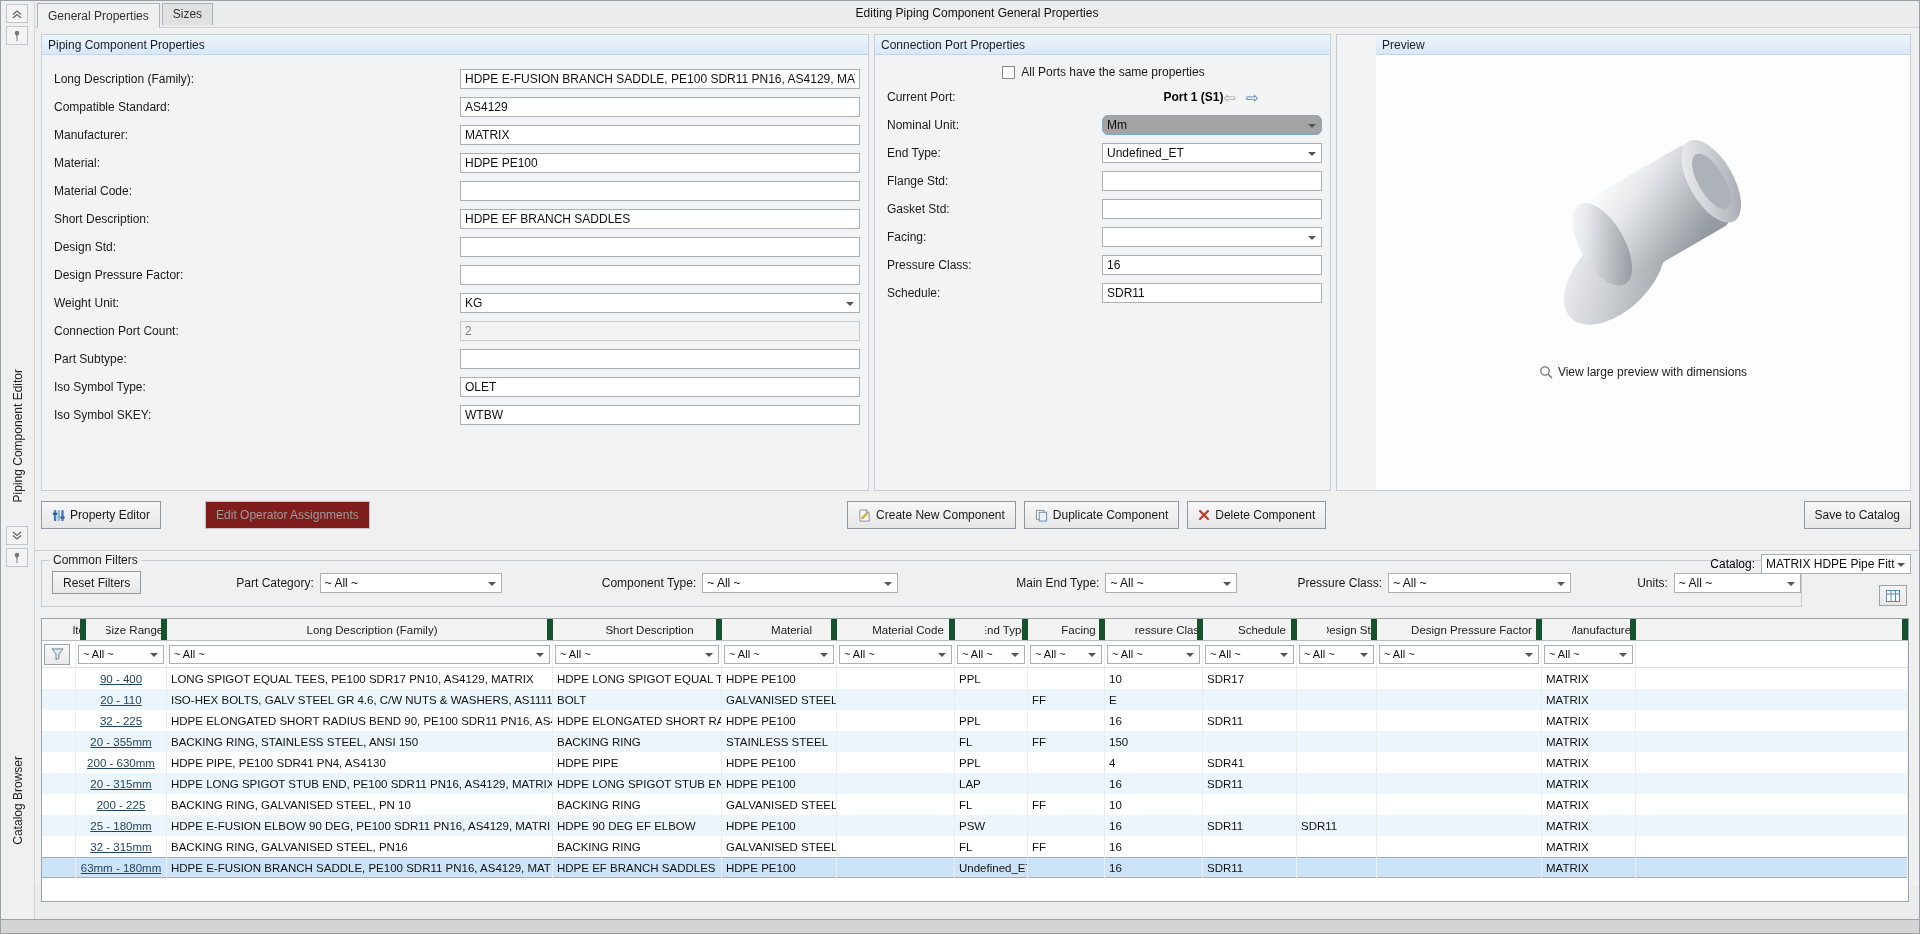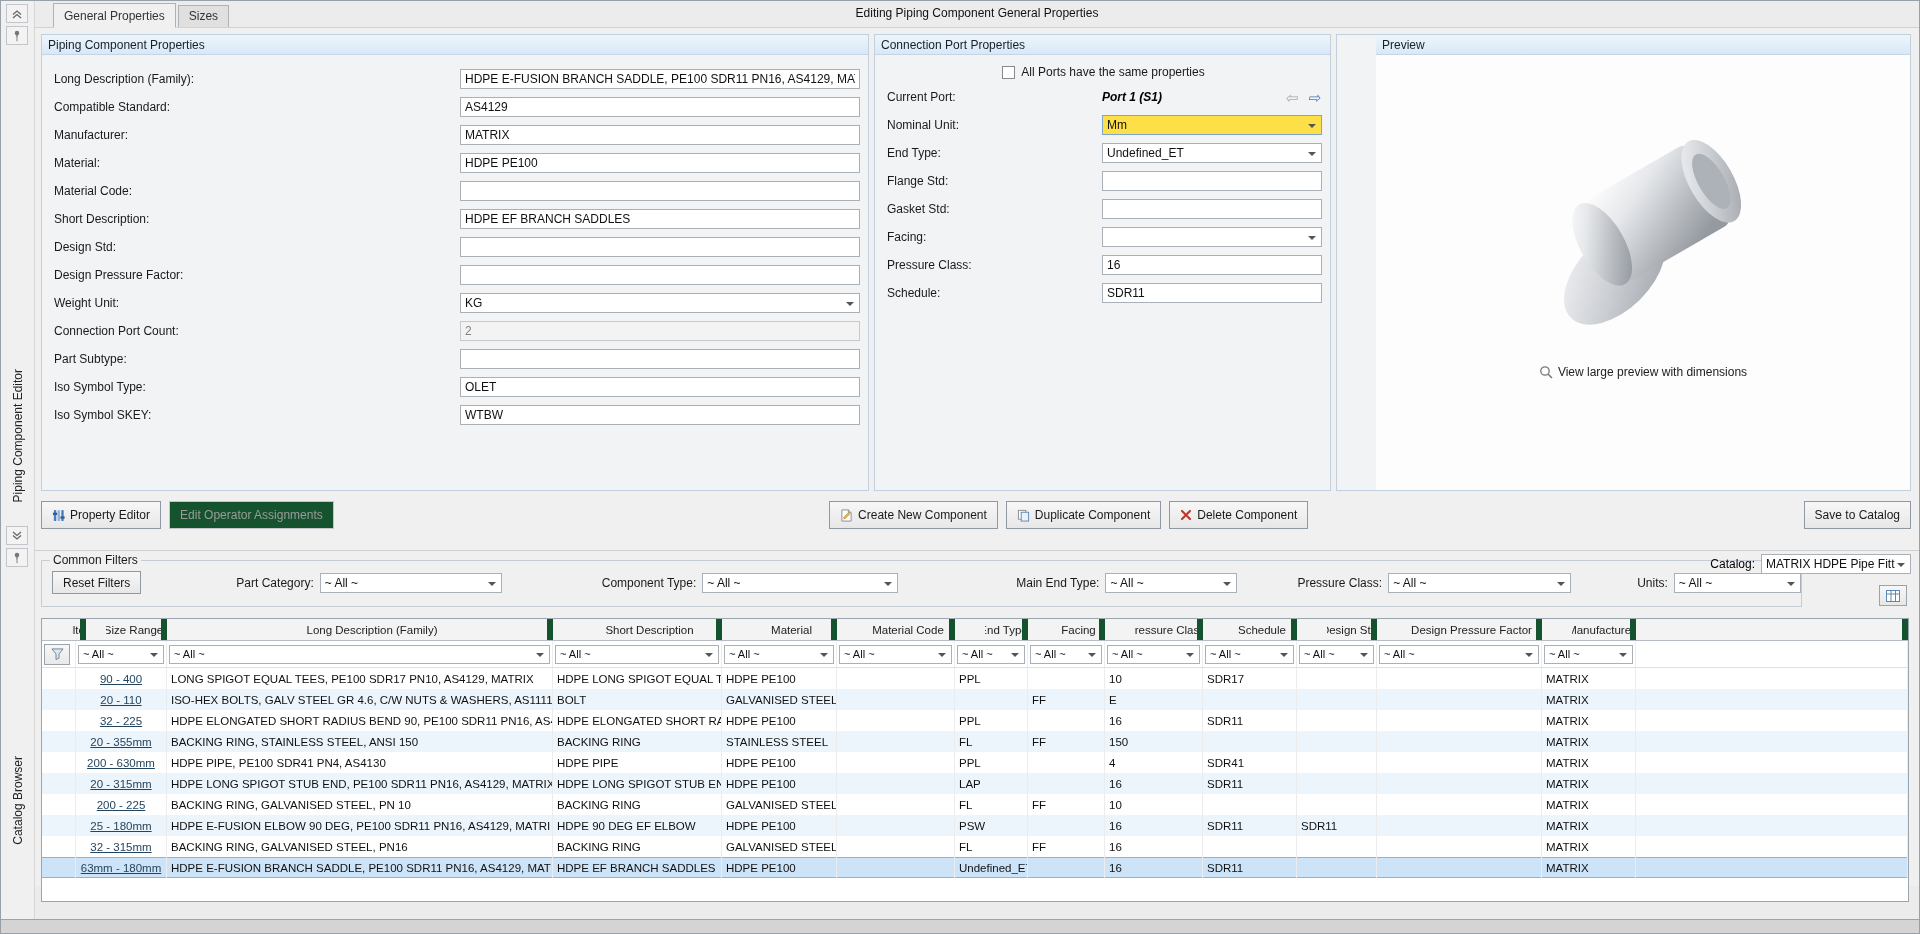--- a/index.html
+++ b/index.html
@@ -12,21 +12,21 @@
   .dock-btn-stack { position:absolute; left:5px; display:flex; flex-direction:column; gap:3px; }
   .dock-btn-stack.editor { top:3px; }
   .dock-btn-stack.browser { top:525px; }
   .dock-btn { width:22px; height:19px; background:#f3f3f3; border:1px solid #c2c6cb; display:flex; align-items:center; justify-content:center; cursor:pointer; }
   .vlabel { position:absolute; left:50%; transform:translateX(-50%) rotate(180deg); writing-mode:vertical-rl; font-size:12px; color:#222; white-space:nowrap; }
   .vlabel.editor { top:368px; }
   .vlabel.browser { top:755px; }
 
   
   .tabstrip { position:absolute; left:34px; right:0; top:0; height:27px; background:#ececec; border-bottom:1px solid #d2d2d2; }
-  .tabs { position:absolute; left:18px; bottom:-1px; display:flex; align-items:center; }
+  .tabs { position:absolute; left:2px; bottom:-1px; display:flex; align-items:flex-start; }
   .tab { font-size:12px; padding:3px 10px 4px 10px; border:1px solid #aab2ba; border-bottom:none; background:#e0e0e0; color:#333; margin-right:2px; cursor:pointer; }
   .tab.active { background:#f0f0f0; padding-top:5px; border-bottom:1px solid #f0f0f0; }
   .strip-title { position:absolute; left:0; right:0; top:5px; text-align:center; font-size:12px; color:#111; }
 
   
   .gb { border:1px solid #c2cfdc; background:#f1f3f5; display:flex; flex-direction:column; }
   .gb-head { flex:0 0 20px; background:linear-gradient(#edf5fc,#d8e8f8); border-bottom:1px solid #c3d5e7; font-size:12px; color:#15202b; padding:3px 0 0 6px; }
   .gb-body { flex:1; position:relative; }
 
   
@@ -38,42 +38,42 @@
   .gb-preview .gb-body { background:#fdfdfd; }
 
   .form { padding:10px 8px 0 10px; }
   .frow { display:grid; grid-template-columns:1fr 400px; align-items:center; height:28px; }
   .gb-ports .frow { grid-template-columns:1fr 220px; }
   .flabel { font-size:12px; color:#1a1a1a; padding-left:2px; }
   .tb { height:20px; width:100%; border:1px solid #a9b0b8; background:#fff; font:12px "Liberation Sans",sans-serif; padding:0 4px; color:#111; }
   .tb.disabled { background:#f3f3f3; border-color:#c9c9c9; color:#808080; }
   .combo { position:relative; height:20px; width:100%; background:#fff; border:1px solid #a9b0b8; display:flex; align-items:center; padding:0 18px 0 4px; font-size:12px; color:#111; cursor:pointer; white-space:nowrap; overflow:hidden; }
   .combo .caret { position:absolute; right:5px; top:8px; width:0; height:0; border:4px solid transparent; border-top-color:#555; }
-  .combo.hl { background:#fde047; border-color:#7da7cd; }
+  .combo.hl { background:#a3a3a3; border-color:#7da7cd;border-radius:6px; }
   .combo-sm { height:19px; font-size:11px; }
   .combo-sm .caret { top:7px; }
 
   .chkrow { height:24px; display:flex; align-items:center; justify-content:center; gap:6px; padding-top:2px; }
   .checkbox { width:13px; height:13px; background:#fff; border:1px solid #8a8a8a; cursor:pointer; }
   .chklabel { font-size:12px; color:#1a1a1a; }
-  .portval { display:flex; align-items:center; justify-content:space-between; padding-right:2px;font-style:italic; }
+  .portval { display:flex; align-items:center; justify-content:center; padding-right:2px; }
   .portval b { font-size:12px; }
   .portnav { display:flex; gap:10px; font-size:15px; line-height:1; }
   .arrow { cursor:pointer; }
   .arrow.prev { color:#a8a8a8; }
   .arrow.next { color:#4a7ebb; }
 
   .preview-body { display:flex; flex-direction:column; align-items:center; }
   .preview-3d { margin-top:48px; cursor:pointer; }
   .preview-link { margin-top:22px; display:flex; align-items:center; gap:5px; font-size:12px; color:#222; cursor:pointer; }
 
   
   .actions { position:absolute; left:6px; right:8px; top:471px; height:32px; display:flex; align-items:center; gap:8px; }
   .btn { height:28px; padding:0 10px; background:linear-gradient(#f7f7f7,#e7e7e7); border:1px solid #8f99a3; font-size:12px; color:#1a1a1a; display:inline-flex; align-items:center; gap:5px; cursor:pointer; white-space:nowrap; }
-  .btn.disabled { color:#9b9b9b; border-color:#c2c6cb; background:#14532d; cursor:default; }
+  .btn.disabled { color:#9b9b9b; border-color:#c2c6cb; background:#7f1d1d; cursor:default;margin-left:36px; }
   .spacer { flex:1; }
 
   
   .browser-section { position:absolute; left:34px; top:549px; right:0; height:336px; background:#f0f0f0; border-top:1px solid #d0d0d0; }
   .filters-box { position:absolute; left:6px; top:2px; width:1730px; height:54px; border:1px solid #c6ccd3; }
   .filters-box legend { font-size:12px; margin-left:8px; padding:0 3px; color:#1a1a1a; }
   .filters-content { display:flex; align-items:center; padding:4px 0 0 10px; font-size:12px; }
   .fl-label { margin-right:6px; color:#1a1a1a; white-space:nowrap; }
   .fc { flex:0 0 auto; }
   .catalog-chooser { position:absolute; right:8px; top:3px; display:flex; align-items:center; gap:6px; font-size:12px; }

